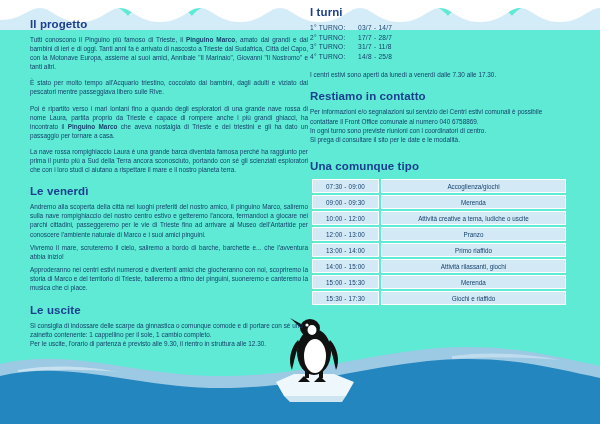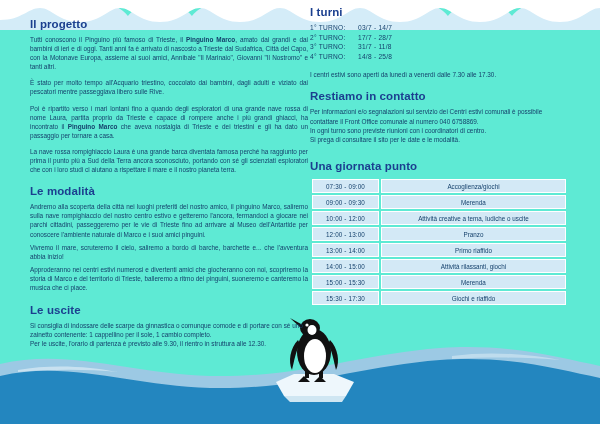--- a/index.html
+++ b/index.html
@@ -200,21 +200,21 @@
 
     <div class="block">
       <h2 class="section-title">Il progetto</h2>
       <p class="body-text">Tutti conoscono il Pinguino più famoso di Trieste, il <b>Pinguino Marco</b>, amato dai grandi e dai bambini di ieri e di oggi. Tanti anni fa è arrivato di nascosto a Trieste dal Sudafrica, Città del Capo, con la Motonave Europa, assieme ai suoi amici, Annibale "Il Marinaio", Giovanni "Il Nostromo" e tanti altri.</p>
       <p class="body-text">È stato per molto tempo all'Acquario triestino, coccolato dai bambini, dagli adulti e viziato dai pescatori mentre passeggiava libero sulle Rive.</p>
       <p class="body-text">Poi è ripartito verso i mari lontani fino a quando degli esploratori di una grande nave rossa di nome Laura, partita proprio da Trieste e capace di rompere anche i più grandi ghiacci, ha incontrato il <b>Pinguino Marco</b> che aveva nostalgia di Trieste e dei triestini e gli ha dato un passaggio per tornare a casa.</p>
       <p class="body-text">La nave rossa rompighiaccio Laura è una grande barca diventata famosa perché ha raggiunto per prima il punto più a Sud della Terra ancora sconosciuto, portando con sé gli scienziati esploratori che con i loro studi ci aiutano a rispettare il mare e il nostro pianeta terra.</p>
     </div>
 
     <div class="block">
-      <h2 class="section-title">Le modalità</h2>
+      <h2 class="section-title">Le venerdì</h2>
       <p class="body-text" style="margin-bottom:4px;">Andremo alla scoperta della città nei luoghi preferiti del nostro amico, il pinguino Marco, saliremo sulla nave rompighiaccio del nostro centro estivo e getteremo l'ancora, fermandoci a giocare nei parchi cittadini, passeggeremo per le vie di Trieste fino ad arrivare al Museo dell'Antartide per conoscere l'ambiente naturale di Marco e i suoi amici pinguini.</p>
       <p class="body-text" style="margin-bottom:4px;">Vivremo il mare, scruteremo il cielo, saliremo a bordo di barche, barchette e... che l'avventura abbia inizio!</p>
       <p class="body-text">Approderanno nei centri estivi numerosi e divertenti amici che giocheranno con noi, scopriremo la storia di Marco e del territorio di Trieste, balleremo a ritmo dei pinguini, suoneremo e canteremo la musica che ci piace.</p>
     </div>
 
     <div class="block" style="margin-bottom:0;margin-top:12px;">
       <h2 class="section-title">Le uscite</h2>
       <p class="body-text" style="text-align:left;margin-bottom:0;">Si consiglia di indossare delle scarpe da ginnastica o comunque comode e di portare con sé uno zainetto contenente: 1 cappellino per il sole, 1 cambio completo.</p>
       <p class="body-text" style="text-align:left;">Per le uscite, l'orario di partenza è previsto alle 9.30, il rientro in struttura alle 12.30.</p>
     </div>
@@ -244,21 +244,21 @@
 
     <div class="block" style="">
       <h2 class="section-title">Restiamo in contatto</h2>
       <p class="contact-line">Per informazioni e/o segnalazioni sul servizio dei Centri estivi comunali è possibile</p>
       <p class="contact-line">contattare il Front Office comunale al numero 040 6758869.</p>
       <p class="contact-line">In ogni turno sono previste riunioni con i coordinatori di centro.</p>
       <p class="contact-line">Si prega di consultare il sito per le date e le modalità.</p>
     </div>
 
     <div class="block" style="margin-top:16px;">
-      <h2 class="section-title">Una giornata punto</h2>
+      <h2 class="section-title">Una comunque tipo</h2>
       <table class="schedule">
         <tbody>
           <tr>
             <td class="time-cell">07:30 - 09:00</td>
             <td class="activity-cell">Accoglienza/giochi</td>
           </tr>
           <tr>
             <td class="time-cell">09:00 - 09:30</td>
             <td class="activity-cell">Merenda</td>
           </tr>

